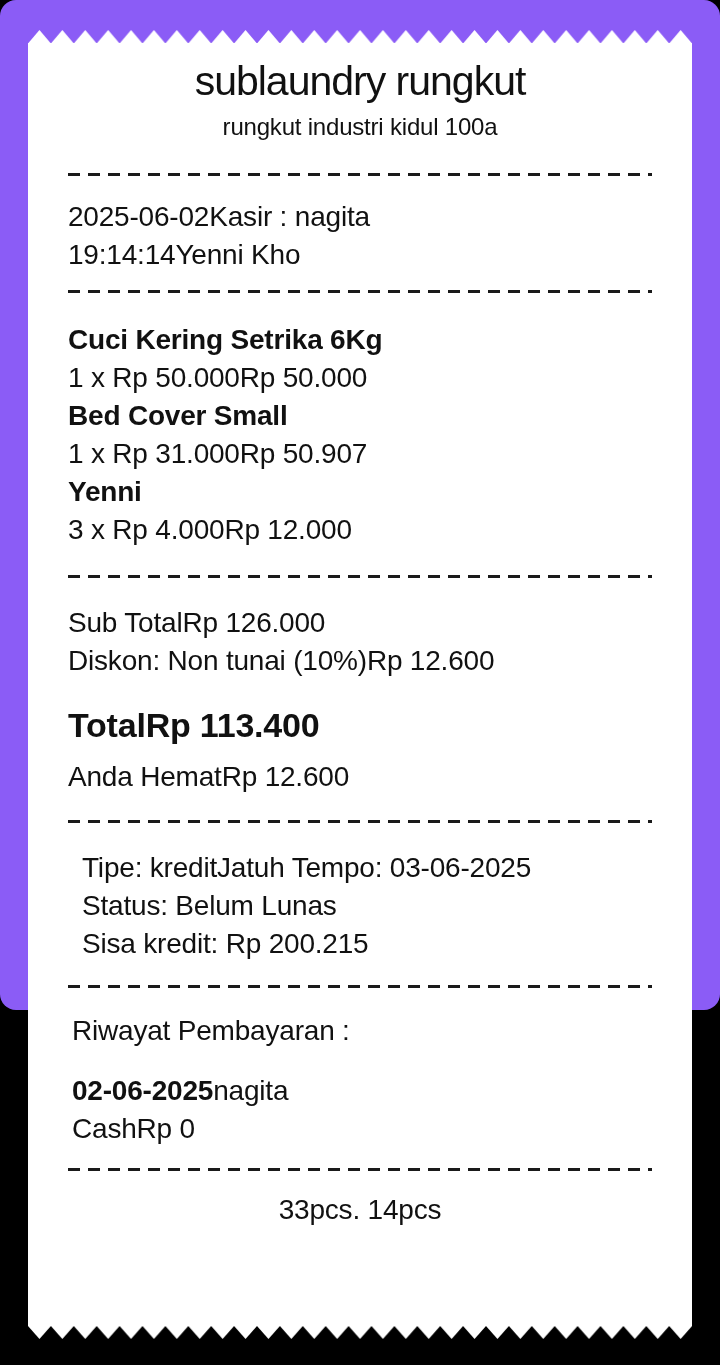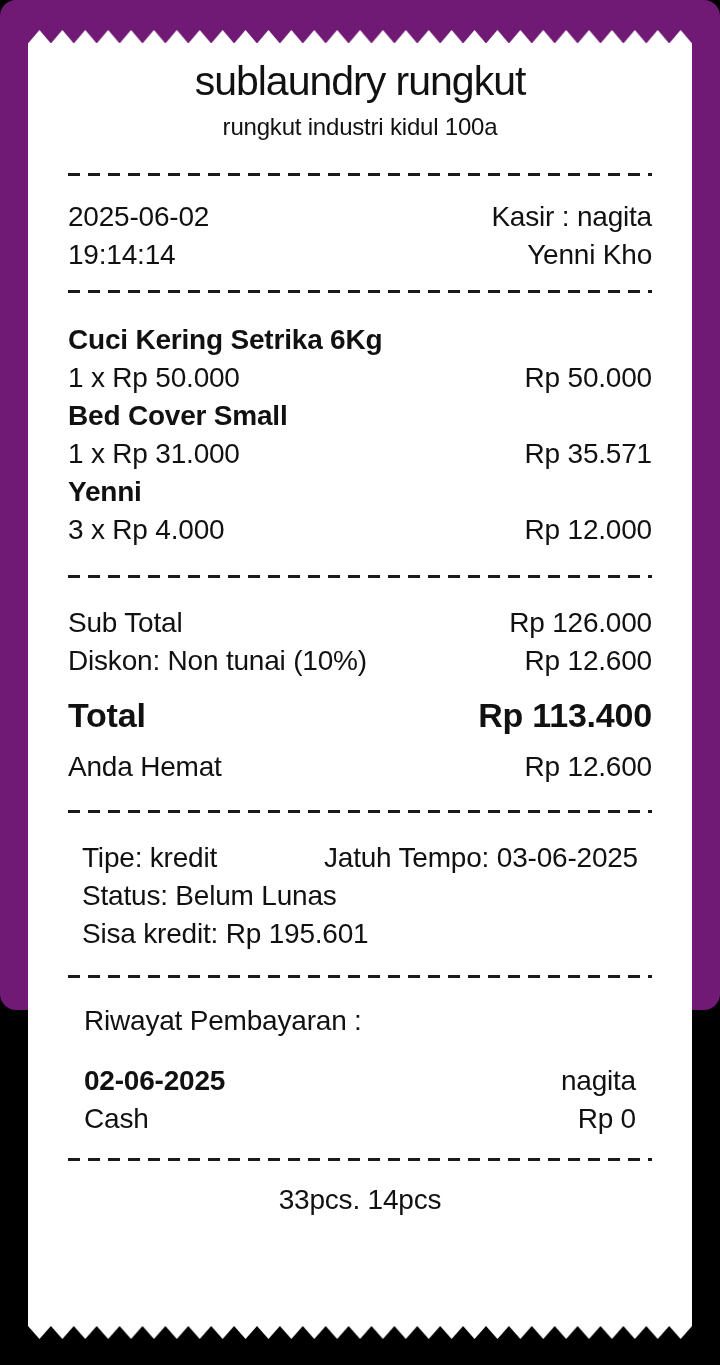--- a/index.html
+++ b/index.html
@@ -5,51 +5,51 @@
   * { margin: 0; padding: 0; box-sizing: border-box; }
   html, body { background: #000; }
   body {
     width: 720px; height: 1365px;
     font-family: "Liberation Sans", sans-serif;
     color: #111;
     overflow: hidden;
   }
   .stage {
     width: 720px; height: 1010px;
-    background: #701a75;
+    background: #8b5cf6;
     padding: 30px 28px 0;
     border-radius: 16px;
   }
   .receipt { width: 664px; }
   .zz { display: block; width: 664px; height: 13px; }
   .paper {
     background: #fff;
     height: 1283px;
     overflow: hidden;
     padding: 12px 40px 0;
     letter-spacing: -0.2px;
   }
   .divider {
     height: 3px;
     background: repeating-linear-gradient(90deg, #1a1a1a 0 12px, transparent 12px 20px);
   }
   .header { text-align: center; margin-bottom: 26px; }
   .title { font-size: 41px; line-height: 52px; font-weight: 400; letter-spacing: -1px; }
   .address { font-size: 24px; line-height: 40px; }
-  .row { display: flex; justify-content: space-between; align-items: baseline; }
+  .row { display: flex; align-items: baseline; }
   .fs { font-size: 28px; line-height: 38px; }
   .meta { margin: 22px 0 16px; }
   .meta-col-r { text-align: right; }
   .items { margin: 28px 0 26px; }
   .item-name { font-weight: 700; }
   .summary { margin: 26px 0 24px; }
-  .total-row { margin-top: 12px; font-size: 34px; line-height: 46px; font-weight: 700; }
+  .total-row { margin-top: 22px; font-size: 34px; line-height: 46px; font-weight: 700; }
   .savings-row { margin-top: 10px; }
   .credit { margin: 26px 14px 22px; }
-  .history { margin: 24px 16px 20px; }
+  .history { margin: 24px 4px 20px; }
   .history-entry { margin-top: 22px; }
   .bold { font-weight: 700; }
   .footer { margin-top: 20px; text-align: center; }
 </style>
 </head>
 <body>
 
 <div class="stage">
   <div class="receipt">
 
@@ -89,21 +89,21 @@
           <div class="item-name">Cuci Kering Setrika 6Kg</div>
           <div class="row">
             <span>1 x Rp 50.000</span>
             <span>Rp 50.000</span>
           </div>
         </div>
         <div>
           <div class="item-name">Bed Cover Small</div>
           <div class="row">
             <span>1 x Rp 31.000</span>
-            <span>Rp 35.571</span>
+            <span>Rp 50.907</span>
           </div>
         </div>
         <div>
           <div class="item-name">Yenni</div>
           <div class="row">
             <span>3 x Rp 4.000</span>
             <span>Rp 12.000</span>
           </div>
         </div>
       </div>
@@ -130,21 +130,21 @@
       </div>
 
       <div class="divider"></div>
 
       <div class="credit fs">
         <div class="row">
           <span>Tipe: kredit</span>
           <span>Jatuh Tempo: 03-06-2025</span>
         </div>
         <div>Status: Belum Lunas</div>
-        <div>Sisa kredit: Rp 195.601</div>
+        <div>Sisa kredit: Rp 200.215</div>
       </div>
 
       <div class="divider"></div>
 
       <div class="history fs">
         <div>Riwayat Pembayaran :</div>
         <div class="history-entry">
           <div class="row">
             <span class="bold">02-06-2025</span>
             <span>nagita</span>

